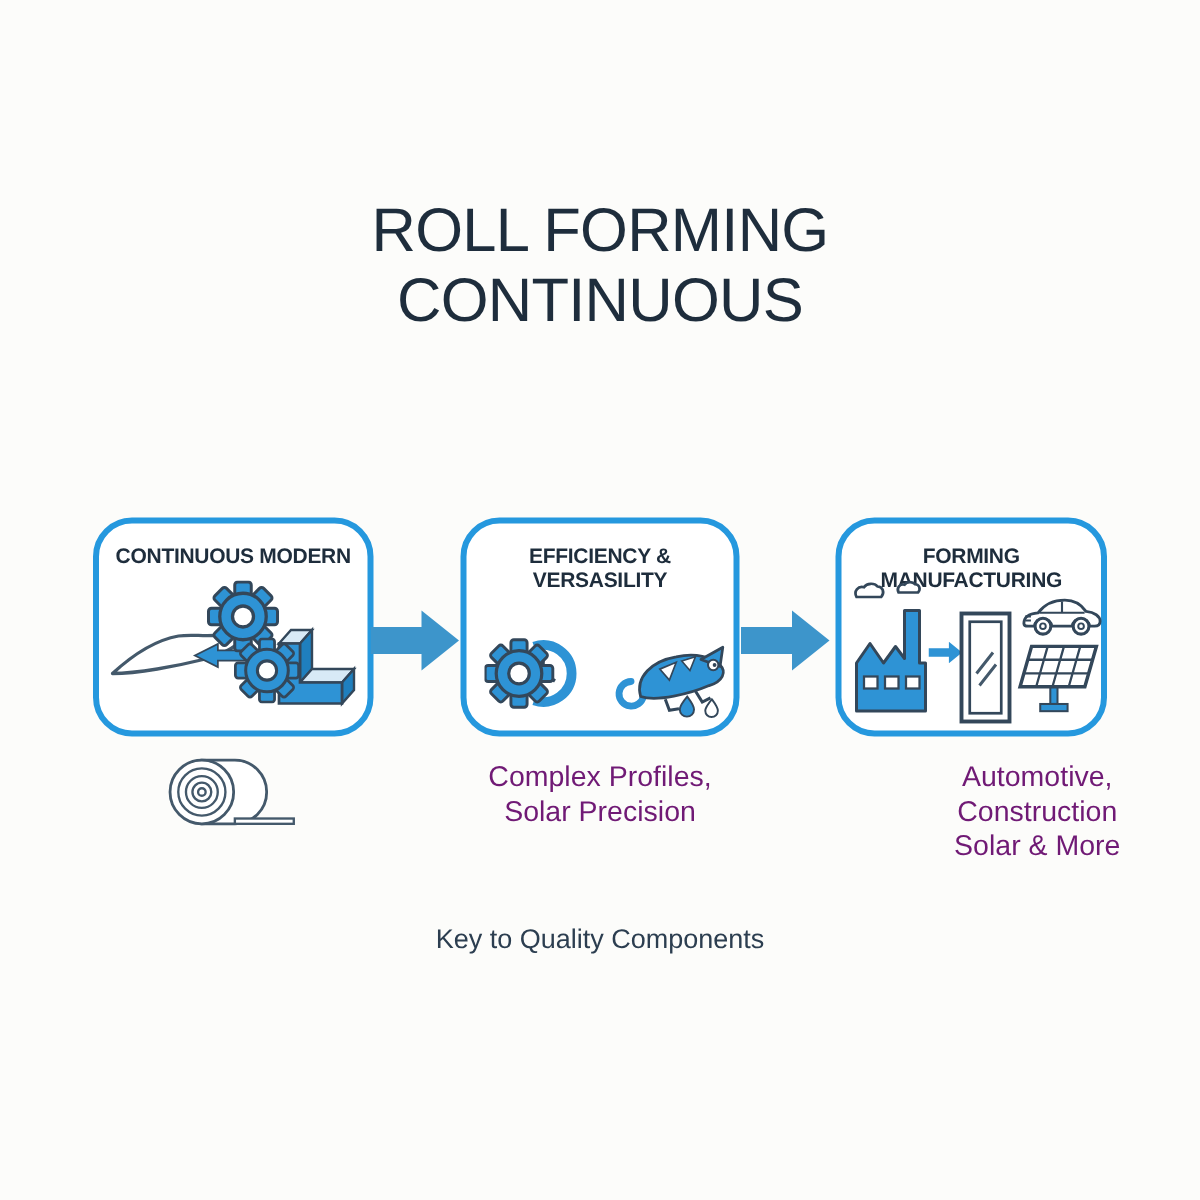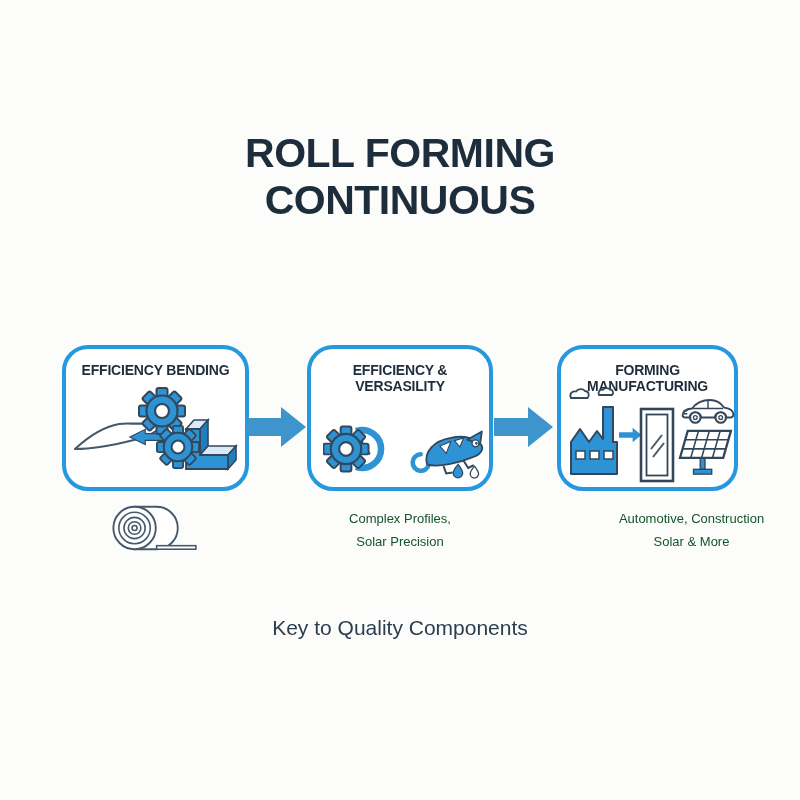--- a/index.html
+++ b/index.html
@@ -4,42 +4,42 @@
 <style>
   html,body{margin:0;padding:0;}
   body{
     width:800px;height:800px;position:relative;overflow:hidden;
     background:#FCFCFA;
     font-family:"Liberation Sans", sans-serif;
   }
   .abs{position:absolute;}
   .title{
     left:0;top:130px;width:800px;text-align:center;
-    color:#1E2D3C;font-weight:bold;font-size:41px;line-height:47px;letter-spacing:-0.5px;
+    color:#1E2D3C;font-weight:normal;font-size:41px;line-height:47px;letter-spacing:-0.5px;
   }
   .stepbox{
     position:absolute;top:345px;height:138px;background:#FFFFFF;
     border:4px solid #2598DE;border-radius:26px;box-sizing:content-box;
   }
   .box1{left:62px;width:179px;}
   .box2{left:307px;width:178px;text-decoration:underline;}
   .box3{left:557px;width:173px;}
   .box-heading{
     position:absolute;top:13px;left:0;right:0;text-align:center;
     color:#1E2D3C;font-weight:bold;font-size:14px;letter-spacing:-0.2px;
   }
   .caption{
     position:absolute;top:507px;text-align:center;
-    color:#14532d;font-size:13px;line-height:23px;
+    color:#701a75;font-size:19px;line-height:23px;
   }
   .cap2{left:307px;width:186px;}
   .cap3{left:552px;width:191px;margin-left:44px;}
   .footerline{
     left:0;top:616px;width:800px;text-align:center;
-    color:#2C3E50;font-size:21px;
+    color:#2C3E50;font-size:18px;
   }
   svg{display:block;}
 </style>
 </head>
 <body>
 
 <svg width="0" height="0" style="position:absolute">
   <defs>
     <g id="gear">
       <g fill="#2E93D5" stroke="#33475A" stroke-width="2">
@@ -53,21 +53,21 @@
     </g>
   </defs>
 </svg>
 
 <div class="abs title">
   <div>ROLL FORMING</div>
   <div>CONTINUOUS</div>
 </div>
 
 <div class="stepbox box1">
-  <div class="box-heading">EFFICIENCY BENDING</div>
+  <div class="box-heading">CONTINUOUS MODERN</div>
   <svg class="abs" style="left:6px;top:58px" width="110" height="52" viewBox="0 0 110 52">
     <path d="M3,42 C16,30 30,20 47,17 C60,15 70,20 96,12 C88,24 76,30 62,33 C46,37 20,42 3,42 Z" fill="#ffffff" stroke="#44596B" stroke-width="2.2" stroke-linejoin="round"></path>
   </svg>
   <svg class="abs" style="left:62px;top:78px" width="46" height="20" viewBox="0 0 48 20">
     <polygon points="2,10 18,2 18,6.5 46,6.5 46,13.5 18,13.5 18,18" fill="#2E93D5" stroke="#33475A" stroke-width="1.2"></polygon>
   </svg>
   <svg class="abs" style="left:116px;top:66px" width="56" height="60" viewBox="0 0 56 60">
     <polygon points="4,14 18,14 26,5 12,5" fill="#D8EAF6" stroke="#33475A" stroke-width="1.6"></polygon>
     <polygon points="18,14 26,5 26,31 18,40" fill="#1F7FBE" stroke="#33475A" stroke-width="1.6"></polygon>
     <polygon points="18,40 46,40 54,31 26,31" fill="#D8EAF6" stroke="#33475A" stroke-width="1.6"></polygon>

